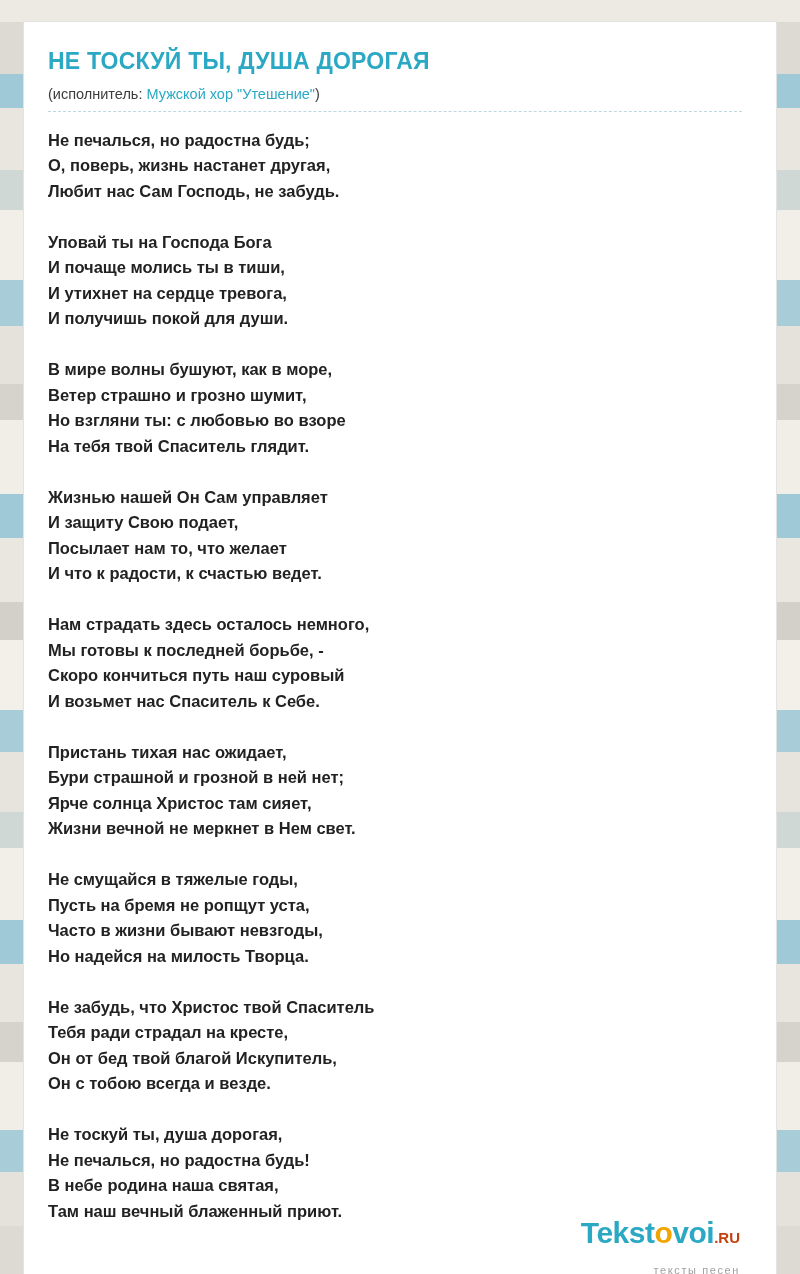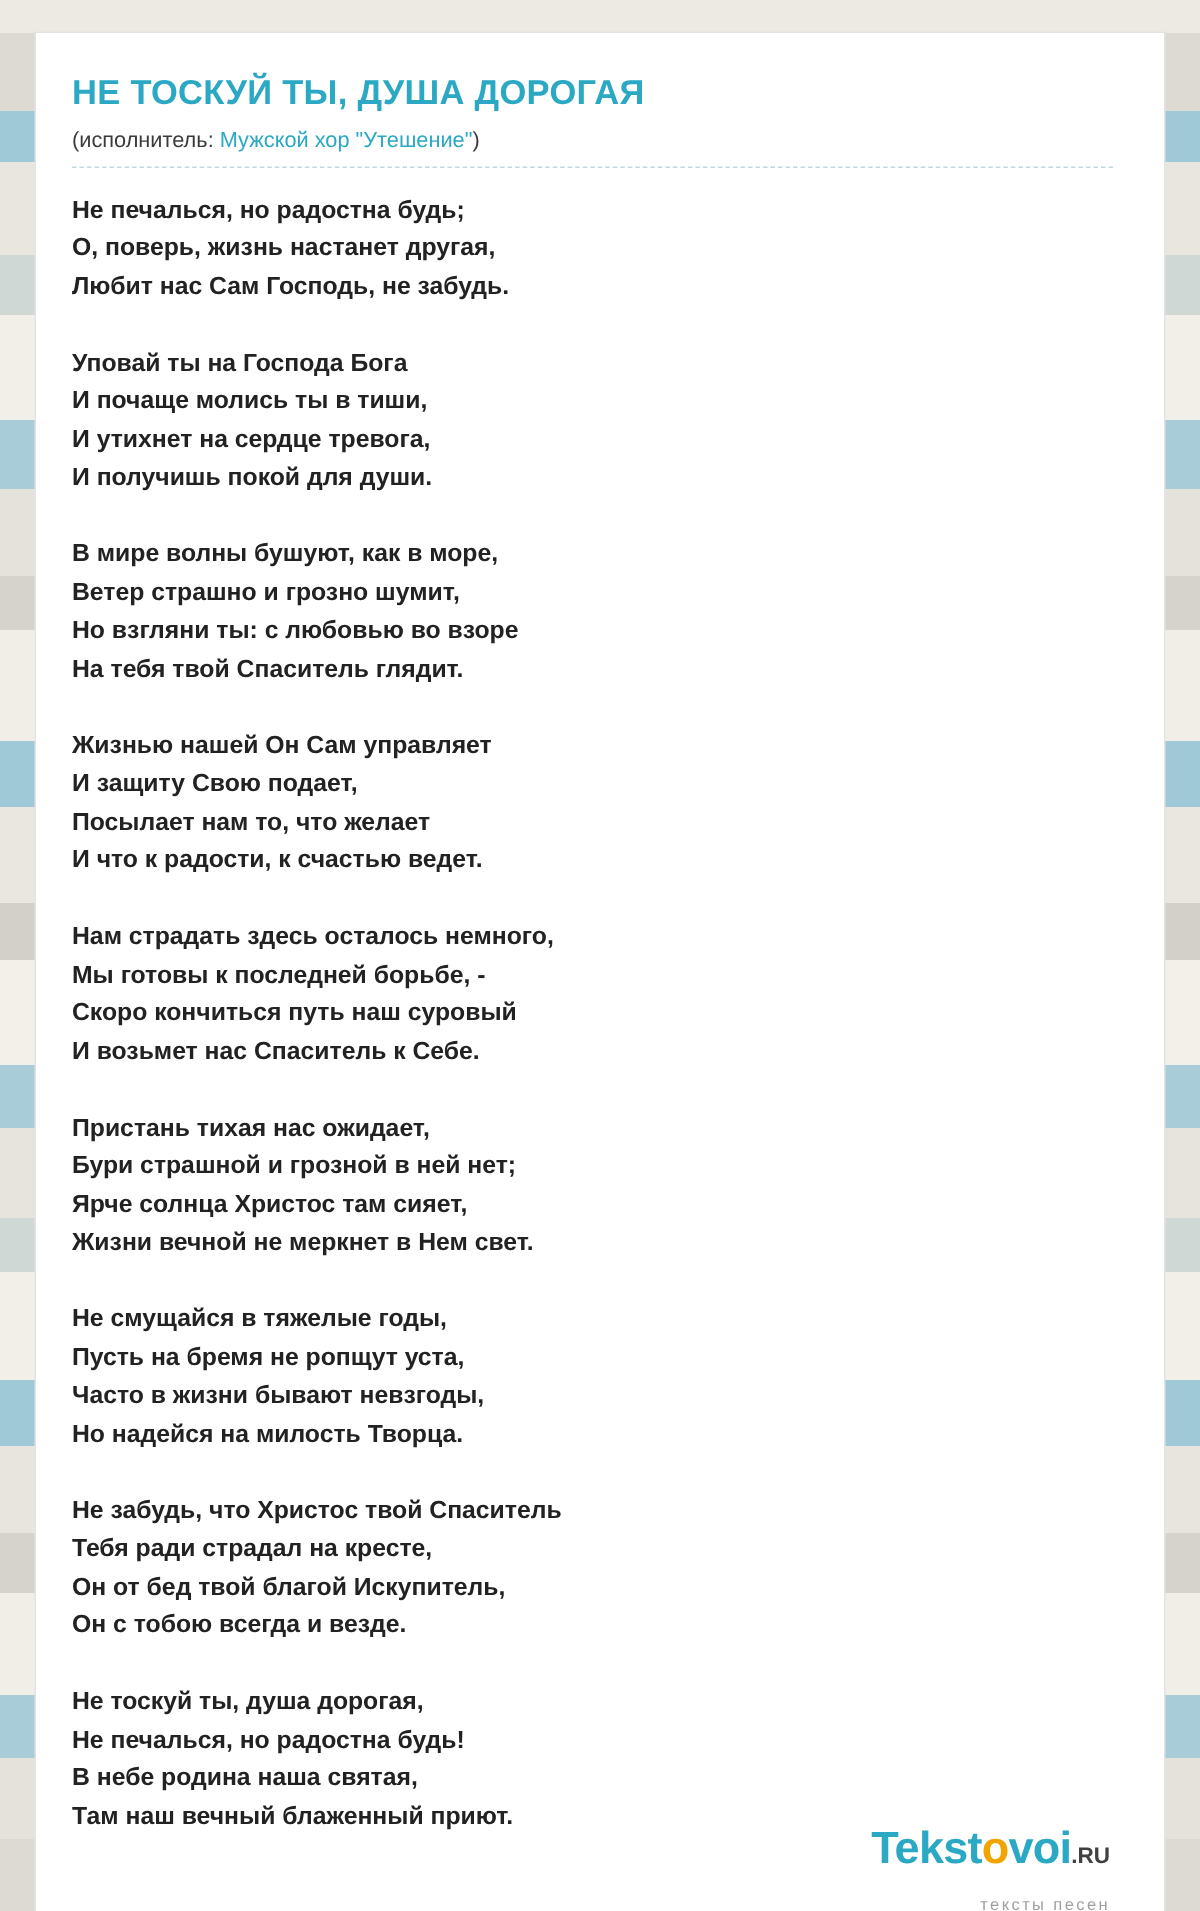--- a/index.html
+++ b/index.html
@@ -83,21 +83,21 @@
   #logo-main {
     font-size: 30px;
     font-weight: bold;
     color: #2aa8c4;
     letter-spacing: -0.5px;
   }
   #logo-main .o-mark { color: #f0a500; }
   #logo-tld {
     font-size: 15px;
     font-weight: bold;
-    color: #404040;
+    color: #c2410c;
     letter-spacing: 0;
   }
   #logo-sub {
     margin-top: 17px;
     font-size: 11px;
     color: #a0a0a0;
     letter-spacing: 1.6px;
   }
 </style>
 </head>

